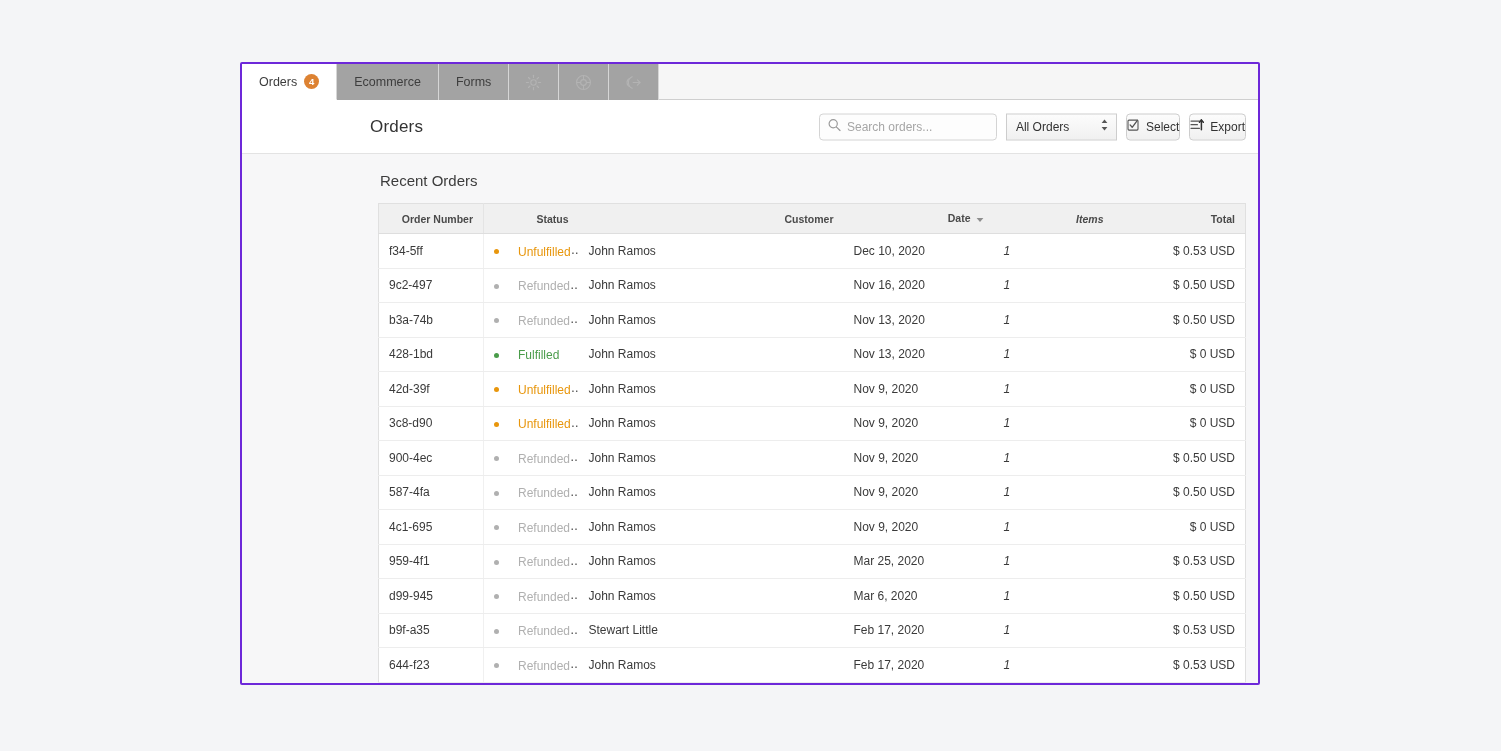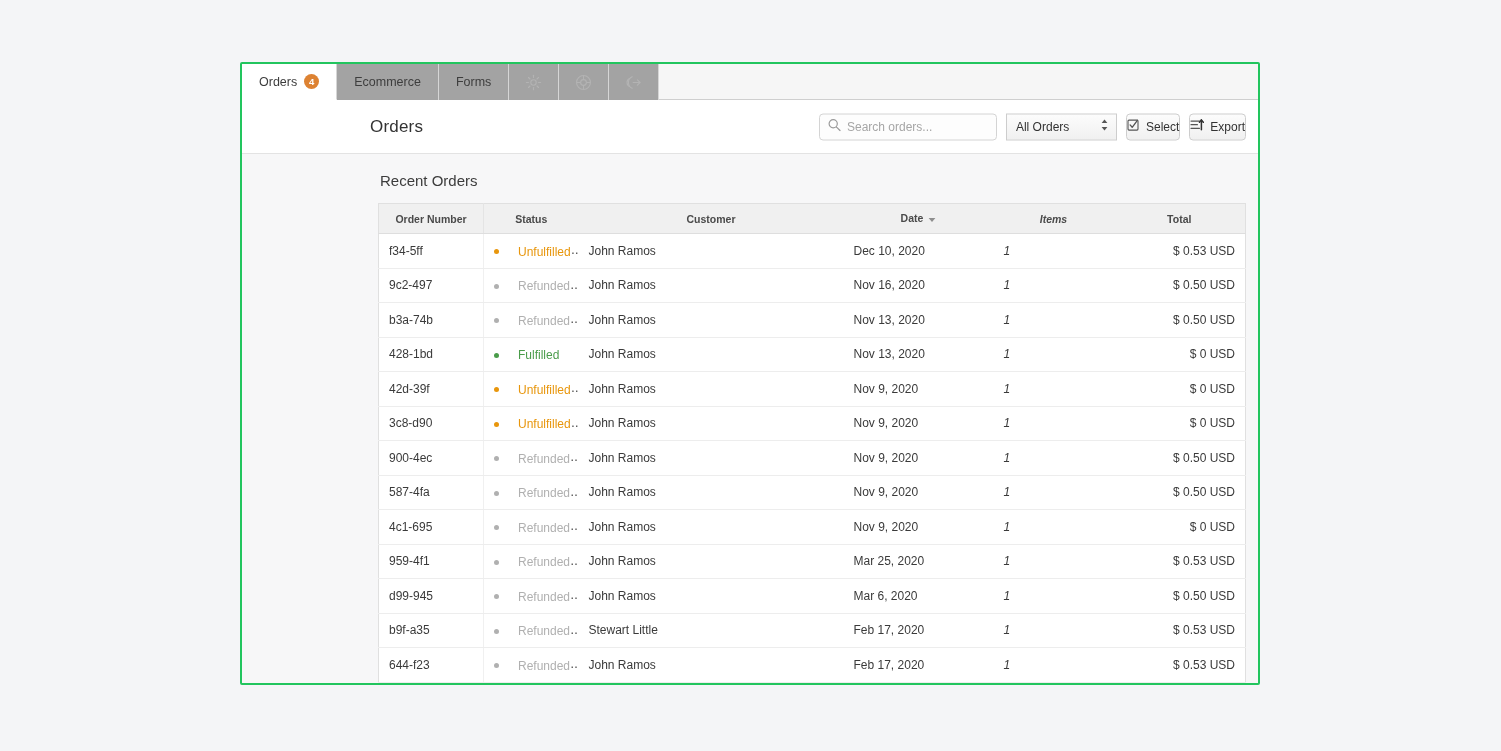--- a/index.html
+++ b/index.html
@@ -15,21 +15,21 @@
   }
 
   
   .window {
     position: absolute;
     left: 240px;
     top: 62px;
     width: 1020px;
     height: 623px;
     background: #ffffff;
-    border: 2px solid #22c55e;
+    border: 2px solid #6d28d9;
     border-radius: 2px;
     overflow: hidden;
     display: flex;
     flex-direction: column;
   }
 
   
   .tabbar {
     display: flex;
     height: 36px;
@@ -196,21 +196,21 @@
     border: 1px solid #e0e0e0;
     border-radius: 3px;
     border-collapse: collapse;
     table-layout: fixed;
   }
   .table thead th {
     background: #f0f0f0;
     font-size: 10.5px;
     font-weight: bold;
     color: #4a4a4a;
-    text-align: center;
+    text-align: right;
     padding: 8px 10px;
     border-bottom: 1px solid #dedede;
     height: 27px;
     white-space: nowrap;
   }
   .table thead th.divider { border-left: 1px solid #e4e4e4; }
   .table tbody td {
     font-size: 12px;
     color: #3a3a3a;
     padding: 9px 10px;

